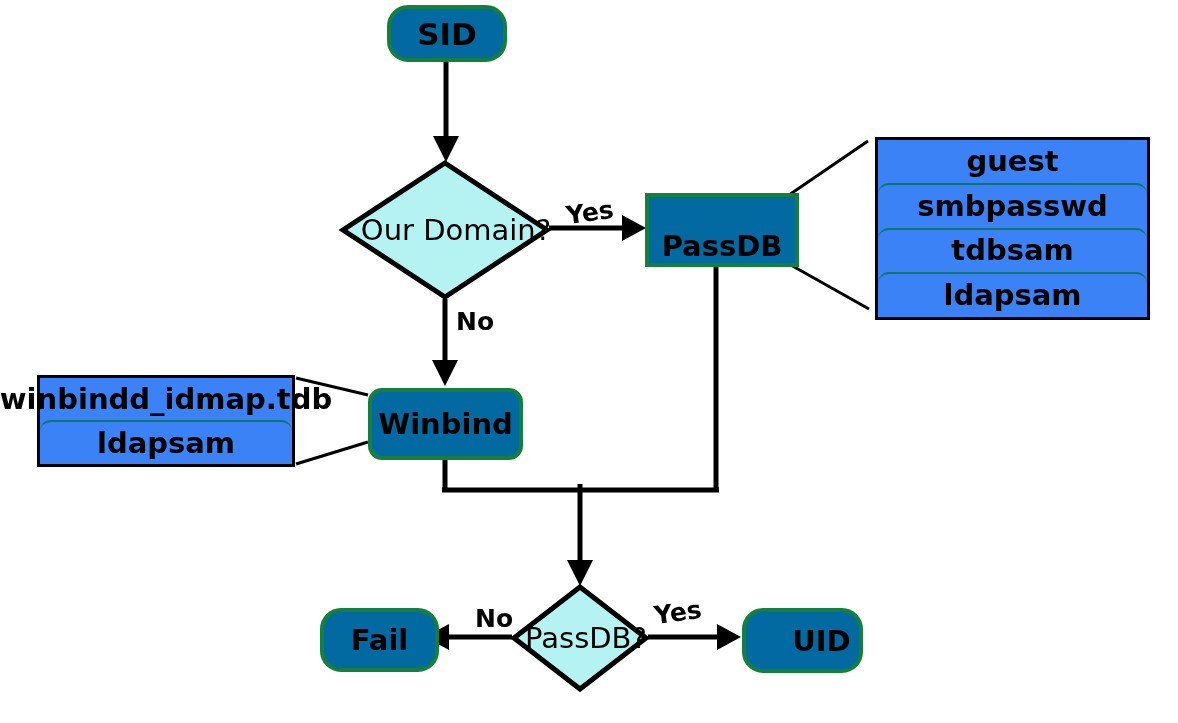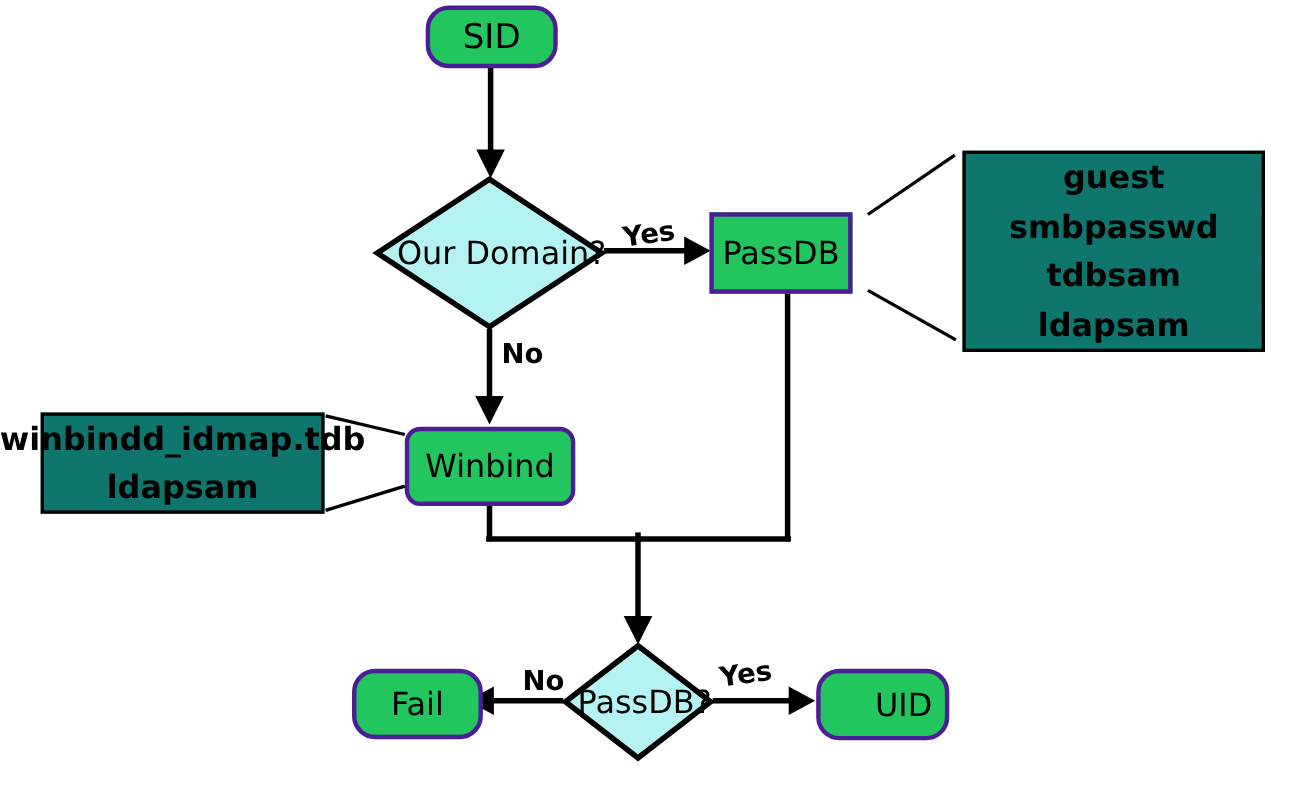--- a/index.html
+++ b/index.html
@@ -3,32 +3,32 @@
 <meta charset="utf-8">
 <style>
   html,body{margin:0;padding:0;background:#fff;}
   #canvas{
     position:relative;width:1178px;height:723px;background:#fff;overflow:hidden;
     font-family:"DejaVu Sans","Liberation Sans",sans-serif;
   }
   #wires{position:absolute;left:0;top:0;}
   .node{
     position:absolute;box-sizing:border-box;
-    background:#22c55e;border:4px solid #4c1d95;
+    background:#0369a1;border:4px solid #15803d;
     display:flex;align-items:center;justify-content:center;
-    font-weight:normal;font-size:29px;color:#000;white-space:nowrap;
+    font-weight:bold;font-size:29px;color:#000;white-space:nowrap;
   }
   .terminal{border-radius:21px;}
   .sid{left:387px;top:5px;width:120px;height:57px;font-size:31px;}
-  .passdb{left:645px;top:193px;width:130px;height:74px;}
+  .passdb{left:645px;top:193px;width:154px;height:74px;align-items:flex-end;}
   .winbind{left:368px;top:388px;width:155px;height:72px;border-radius:14px;}
   .fail{left:303px;top:608px;width:119px;height:64px;margin-left:17px;}
   .uid{left:742px;top:608px;width:121px;height:65px;padding-left:38px;}
   .dtable{
-    position:absolute;box-sizing:border-box;background:#0f766e;border:3px solid #000;
+    position:absolute;box-sizing:border-box;background:#3b82f6;border:3px solid #000;
     display:flex;flex-direction:column;
   }
   .dtable .row{
     flex:1;display:flex;align-items:center;justify-content:center;
     font-weight:bold;font-size:29px;line-height:1;color:#000;white-space:nowrap;overflow:visible;
   }
   .dtable .row + .row{border-top:2px solid #0f766e;border-radius:11px;}
   .passdb-table{left:875px;top:137px;width:275px;height:183px;}
   .winbind-table{left:37px;top:375px;width:258px;height:92px;}
   .diamond-label{

